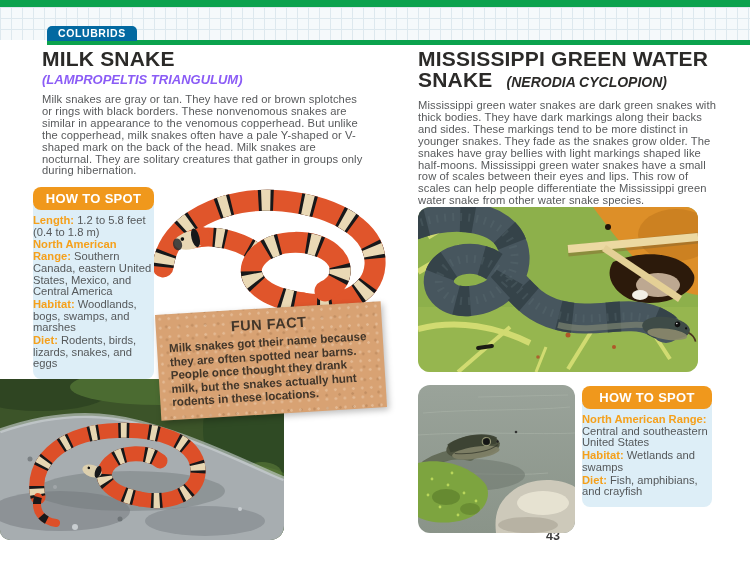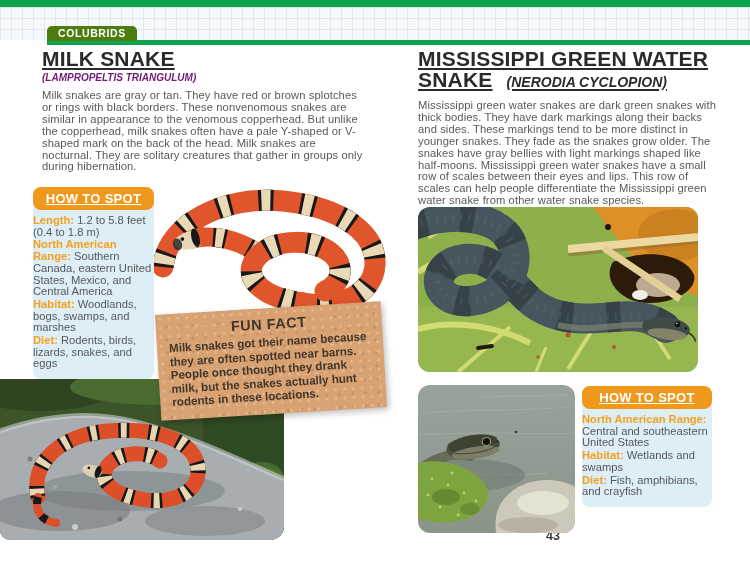--- a/index.html
+++ b/index.html
@@ -5,39 +5,39 @@
   html,body{margin:0;padding:0;background:#ffffff;}
   .canvas{position:relative;width:750px;height:580px;background:#ffffff;overflow:hidden;
           font-family:"Liberation Sans","DejaVu Sans",sans-serif;}
 
   
   .top-green-line{position:absolute;top:0;left:0;width:750px;height:7px;background:#0ba24d;}
   .grid-strip{position:absolute;top:7px;left:0;width:750px;height:33px;background-color:#f5f9fb;
       background-image:linear-gradient(#dde8ee 1px,transparent 1px),linear-gradient(90deg,#dde8ee 1px,transparent 1px);
       background-size:11px 11px;}
   .section-tab{position:absolute;left:47px;top:26px;height:15px;line-height:15px;padding:0 11px;
-      background:#4d7c0f;color:#fff;font-size:10.5px;font-weight:700;letter-spacing:.6px;
+      background:#0369a1;color:#fff;font-size:10.5px;font-weight:700;letter-spacing:.6px;
       border-radius:5px 5px 0 0;z-index:3;}
   .green-rule{position:absolute;left:47px;top:40px;right:0;height:5px;background:#0ba24d;}
 
   
   .col{position:absolute;top:48px;}
   .col-left{left:42px;width:326px;}
   .col-right{left:418px;width:300px;}
-  h1.species{margin:0;font-size:21px;line-height:21px;font-weight:800;color:#2b2a28;letter-spacing:.2px;text-decoration:underline;}
-  .subtitle{font-size:10px;font-weight:700;font-style:italic;color:#701a75;margin-top:3px;}
+  h1.species{margin:0;font-size:21px;line-height:21px;font-weight:800;color:#2b2a28;letter-spacing:.2px;}
+  .subtitle{font-size:13px;font-weight:700;font-style:italic;color:#8b5cf6;margin-top:3px;}
   .subtitle-inline{font-size:14px;font-weight:700;font-style:italic;color:#2b2a28;margin-left:14px;letter-spacing:0;}
   p.body{margin:7px 0 0;font-size:11.2px;line-height:11.9px;color:#57595b;letter-spacing:.1px;}
 
   
   .spot{position:absolute;z-index:3;}
   .spot-left{left:33px;top:187px;width:121px;}
   .spot-right{left:582px;top:386px;width:130px;}
   .spot-header{position:relative;z-index:2;background:#f0981c;color:#fff;text-align:center;
-      height:23px;line-height:23px;font-size:13px;font-weight:700;letter-spacing:.3px;border-radius:8px;text-decoration:underline;}
+      height:23px;line-height:23px;font-size:13px;font-weight:700;letter-spacing:.3px;border-radius:8px;}
   .spot-body{background:#ddeef7;margin-top:-6px;padding:11px 0 8px;border-radius:0 0 8px 8px;
       font-size:11.2px;line-height:11.7px;color:#55585a;}
   .spot-item{margin:0 0 1px;}
   .spot-label{color:#f5a01b;font-weight:700;}
 
   
   .funfact{position:absolute;left:158px;top:308px;width:202px;z-index:6;transform:rotate(-3.5deg);
       background-color:#d8a273;
       background-image:radial-gradient(rgba(255,245,230,.28) 1px,transparent 1.6px),
                        radial-gradient(rgba(100,60,25,.18) 1px,transparent 1.6px);

